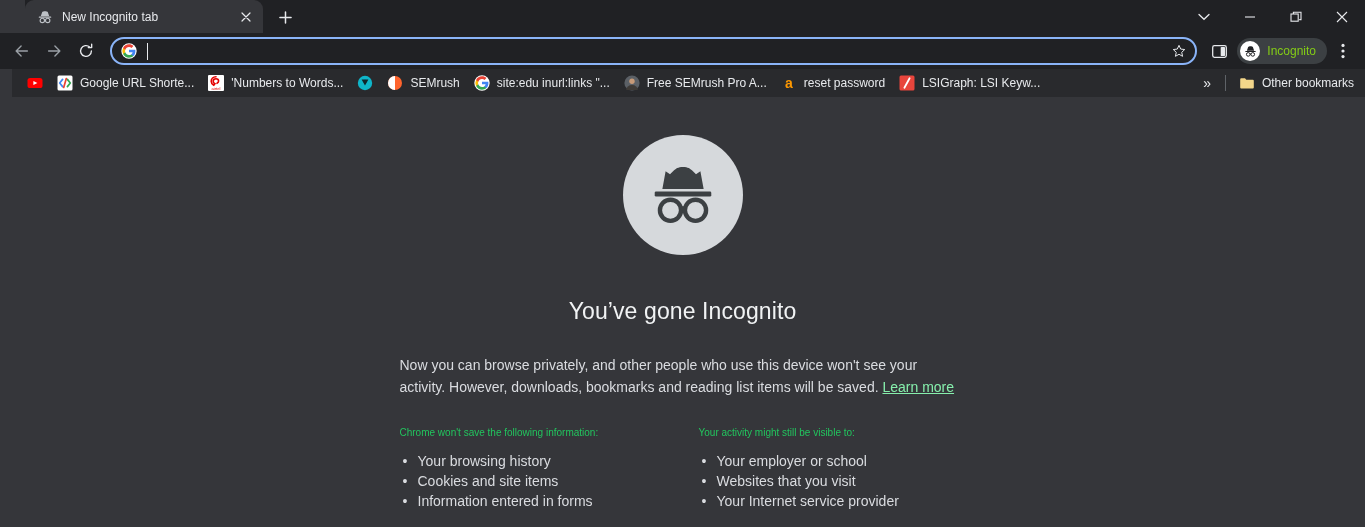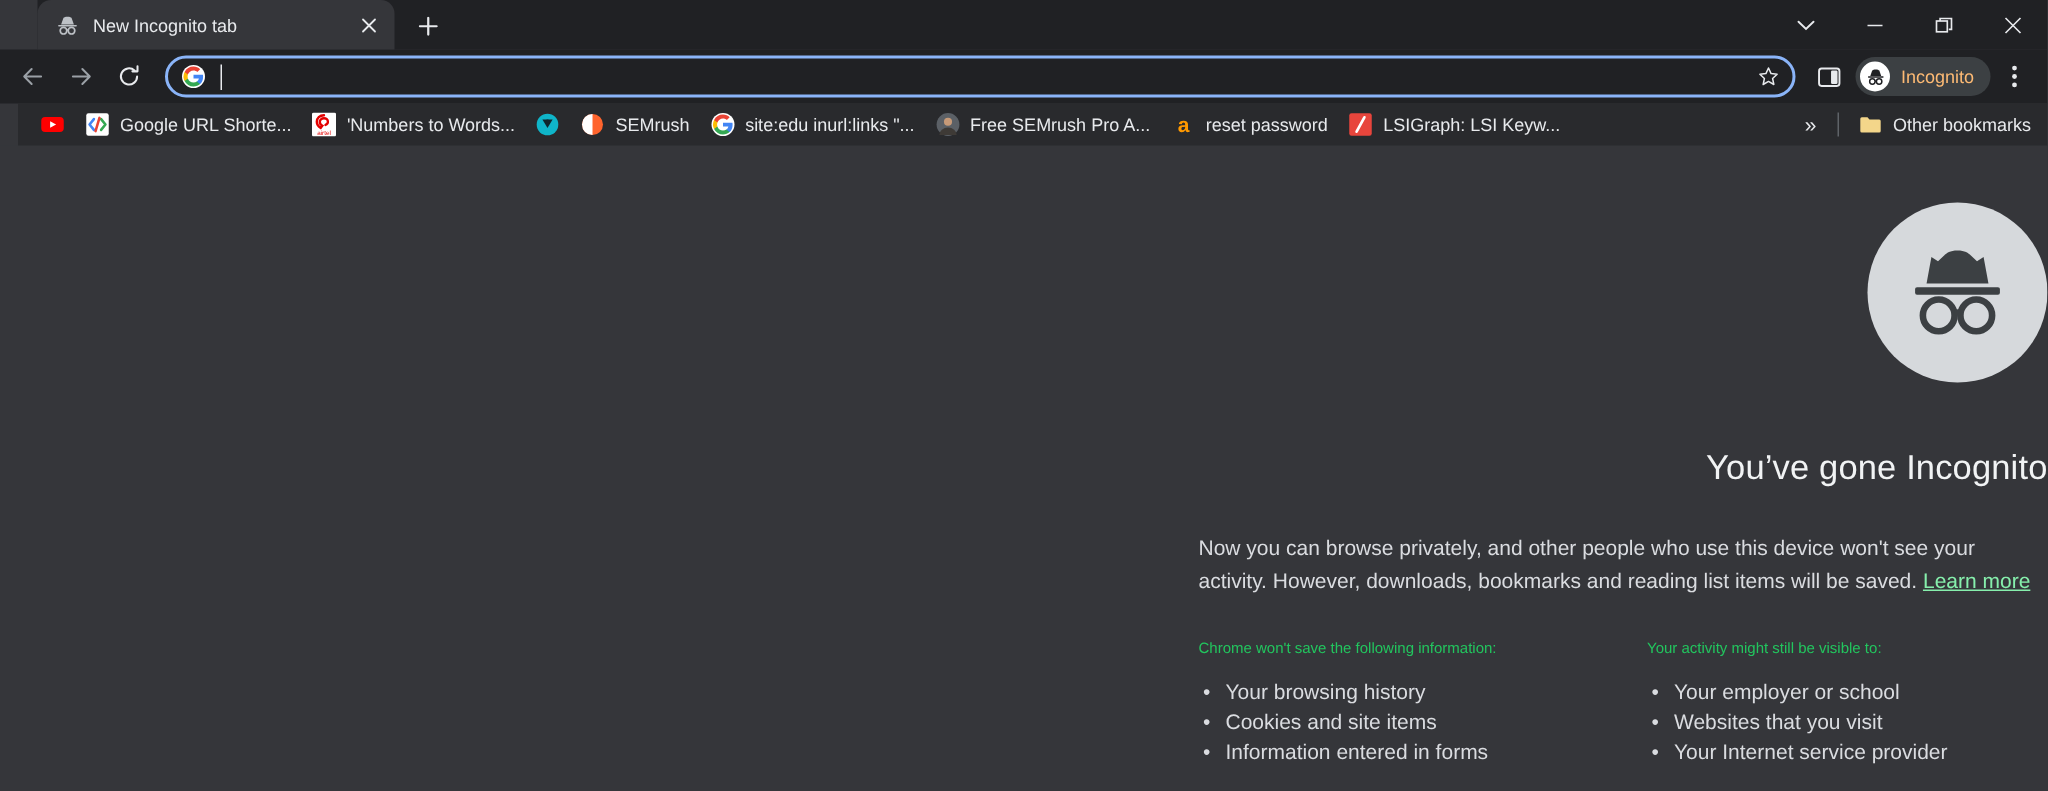--- a/index.html
+++ b/index.html
@@ -164,21 +164,21 @@
     height: 20px;
     border-radius: 50%;
     background: #ffffff;
     display: flex;
     align-items: center;
     justify-content: center;
     margin-right: 7px;
     flex: 0 0 20px;
   }
   .profile-label {
-    color: #fdba74;
+    color: #84cc16;
     font-size: 12px;
     white-space: nowrap;
   }
 
   
   .bookmarks {
     height: 28px;
     background: #292a2d;
     display: flex;
     align-items: center;
@@ -235,21 +235,21 @@
     align-items: center;
     flex: 0 0 auto;
   }
 
   
   .page {
     background: #35363a;
     height: 430px;
     display: flex;
     flex-direction: column;
-    align-items: flex-end;
+    align-items: center;
     padding-top: 38px;
     box-sizing: border-box;
   }
   .incognito-circle {
     width: 120px;
     height: 120px;
     border-radius: 50%;
     background: #d6d9dc;
     display: flex;
     align-items: center;

